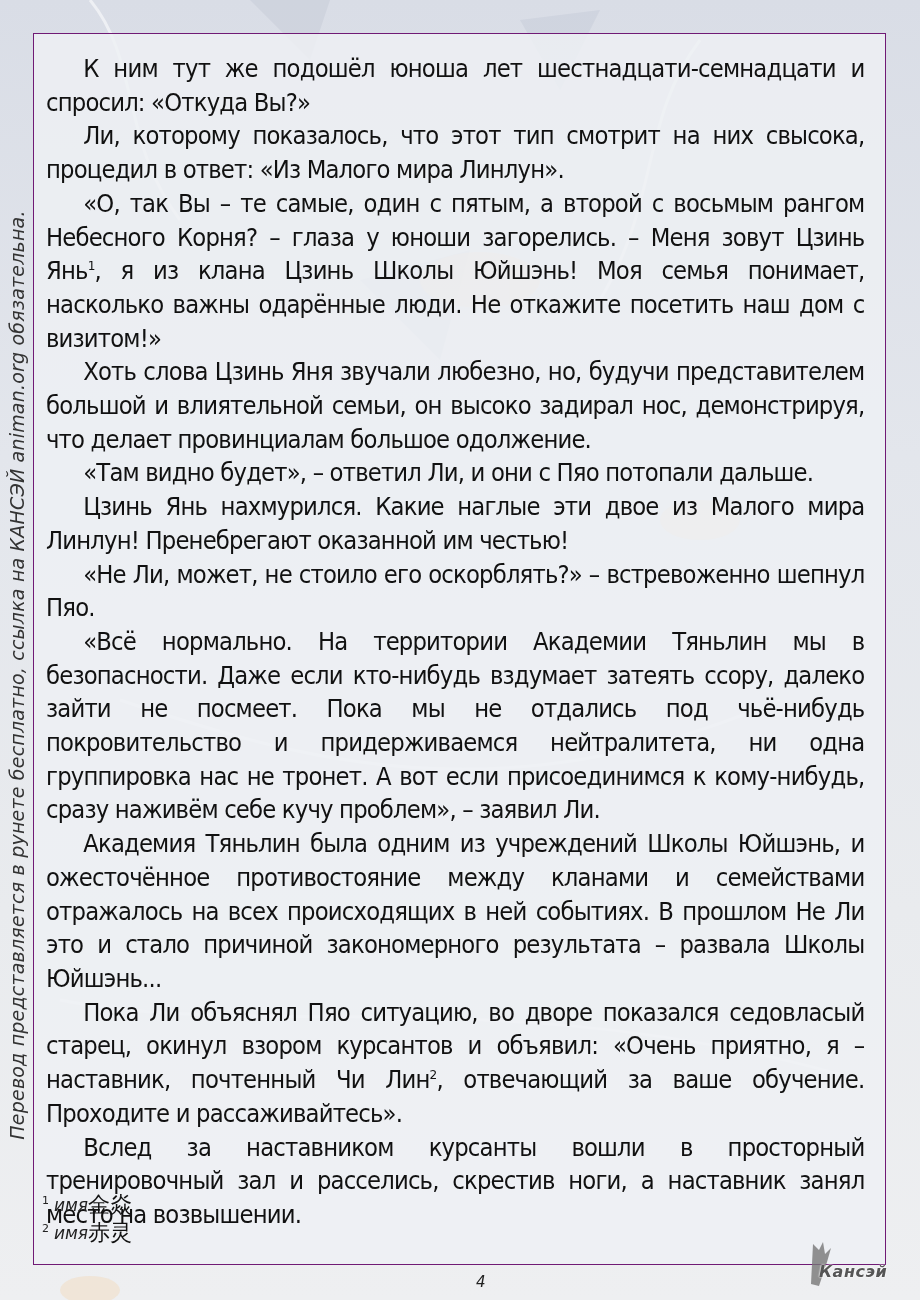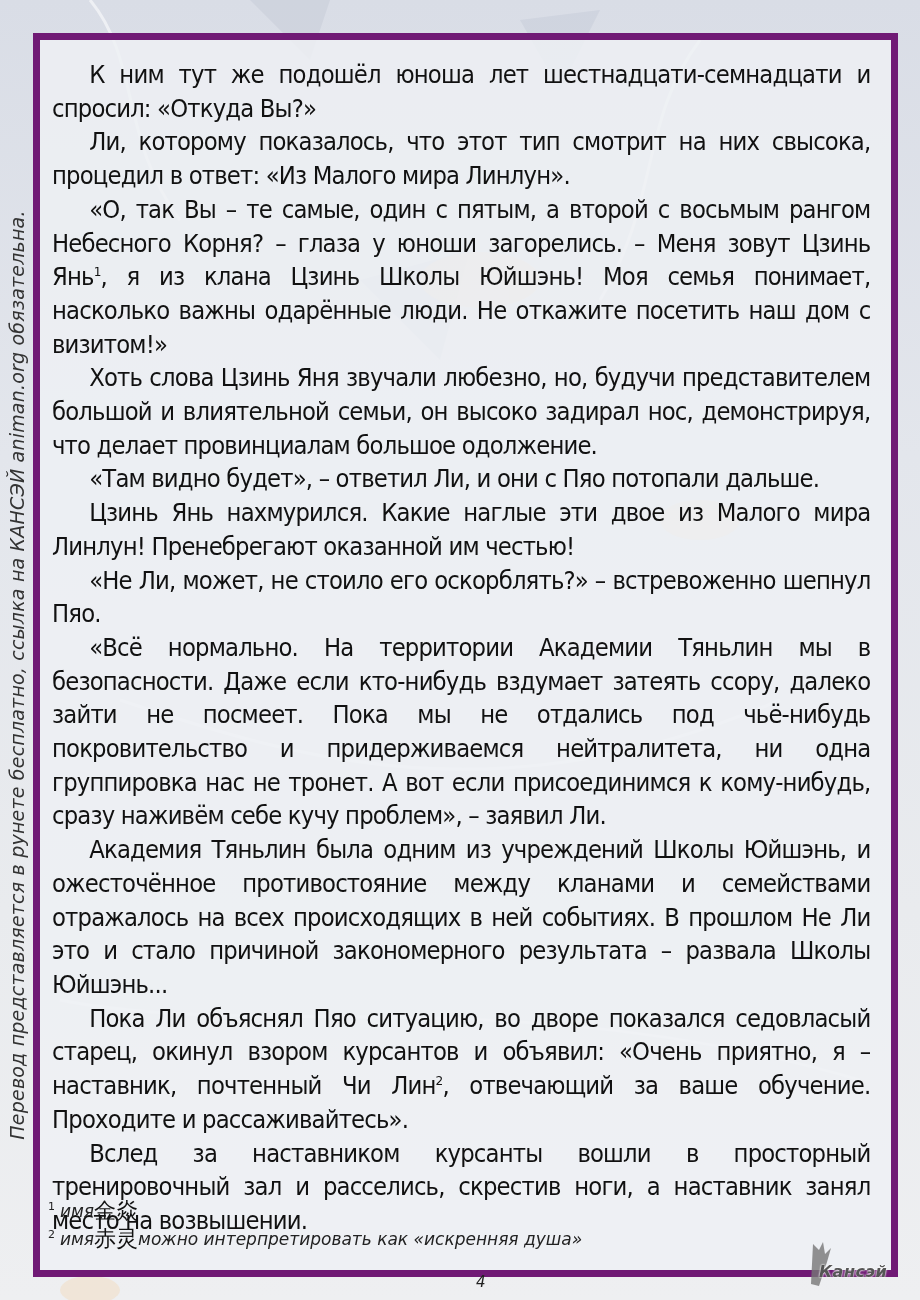--- a/index.html
+++ b/index.html
@@ -13,21 +13,21 @@
       position: absolute; left: 2px; top: 150px; width: 30px; height: 1050px;
       display: flex; align-items: center; justify-content: center;
     }
     .side-note span {
       display: block; transform: rotate(-90deg); white-space: nowrap;
       font-family: "DejaVu Sans", sans-serif; font-style: italic;
       font-size: 19px; color: #333; letter-spacing: 0.2px;
     }
     .frame {
       position: absolute; left: 33px; top: 33px; width: 851px; height: 1230px;
-      border: 7px solid #701a75;
+      border: 1px solid #701a75;
       background: rgba(238, 240, 244, 0.82);
     }
     .text {
       position: absolute; left: 12px; right: 12px; top: 18px;
       font-family: "DejaVu Sans", sans-serif;
       font-size: 24.5px; line-height: 33.7px; color: #111;
       text-align: justify; letter-spacing: -0.9px;
       transform: scaleX(0.93); transform-origin: left top;
       width: 880px;
     }
@@ -97,21 +97,20 @@
   <div class="footnotes">
     <div class="fn">
       <span class="num">1</span>
       <span>имя</span>
       <span class="hz">金焱</span>
     </div>
     <div class="fn">
       <span class="num">2</span>
       <span>имя</span>
       <span class="hz">赤灵</span>
-      <span>можно интерпретировать как «искренняя душа»</span>
     </div>
   </div>
 </div>
 
 <div class="page-num">4</div>
 
 <div class="logo">
   <svg width="70" height="50" viewBox="0 0 70 50">
     <path d="M8 4 L14 10 L18 2 L20 14 L26 8 L22 22 L14 46 L6 44 Z" fill="#777" opacity="0.8"></path>
   </svg>

